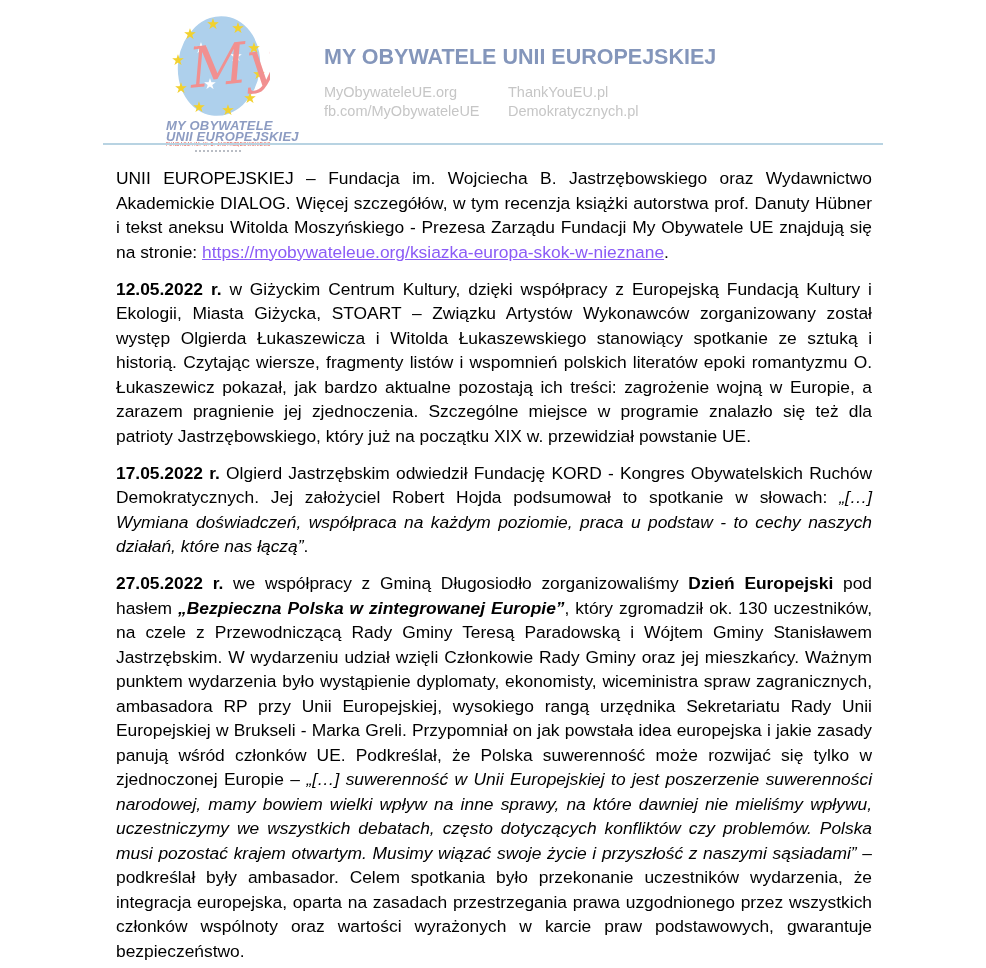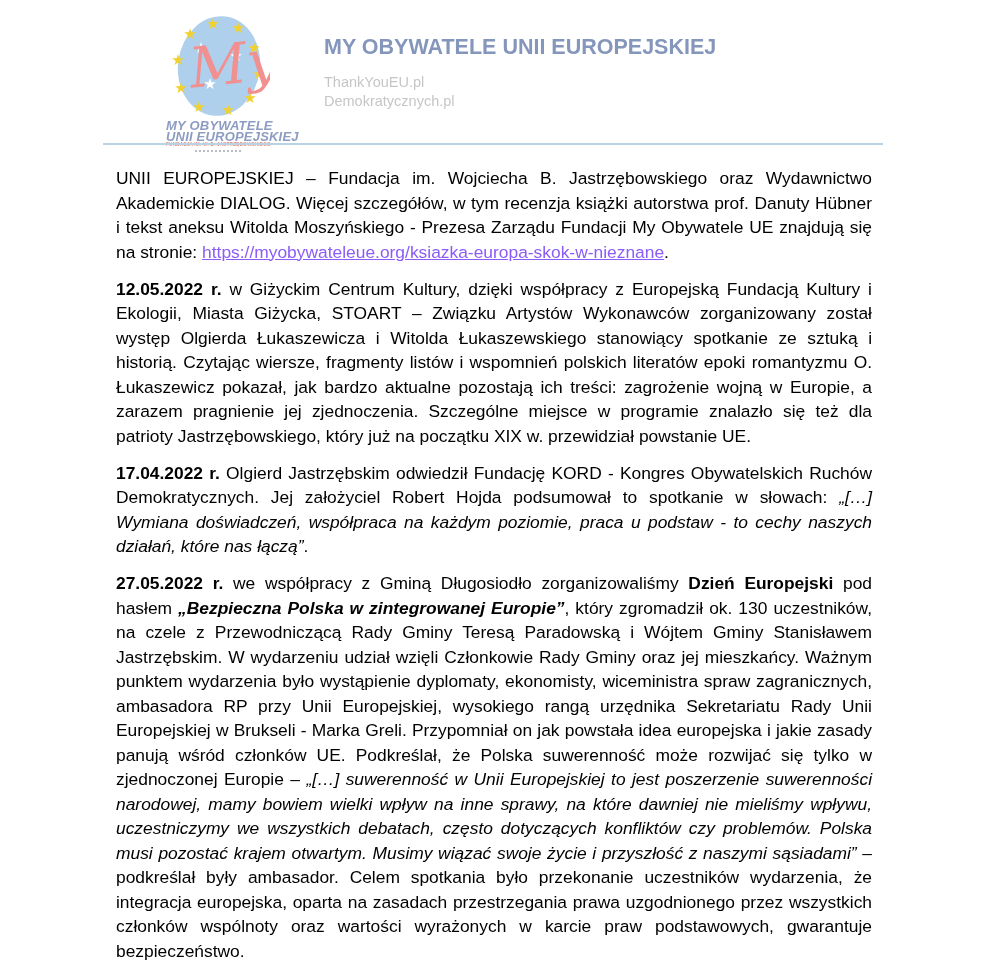--- a/index.html
+++ b/index.html
@@ -44,21 +44,21 @@
   .logo-fine-print {
     width: 46px;
     height: 0;
     margin: 2px auto 0 auto;
     border-top: 2px dotted #b9bdc4;
   }
 
   .header-text {
     position: absolute;
     left: 324px;
-    top: 34px;
+    top: 44px;
     width: 560px;
   }
   .org-title, .org-subtitle {
     color: #8496bb;
     font-weight: bold;
     font-size: 21.5px;
     line-height: 26px;
     white-space: nowrap;
   }
   .links-grid {
@@ -135,33 +135,37 @@
       </svg>
       <div class="logo-caption-main">MY OBYWATELE</div>
       <div class="logo-caption-main">UNII EUROPEJSKIEJ</div>
       <div class="logo-caption-red">FUNDACJA IM. W. B. JASTRZĘBOWSKIEGO</div>
       <div class="logo-fine-print"></div>
     </div>
 
     <div class="header-text">
       <div class="org-title">MY OBYWATELE UNII EUROPEJSKIEJ</div>
       <div class="links-grid">
+        <div class="links-col links-col-0">
+          <div>MyObywateleUE.org</div>
+          <div>fb.com/MyObywateleUE</div>
+        </div>
         <div class="links-col links-col-1">
           <div>ThankYouEU.pl</div>
           <div>Demokratycznych.pl</div>
         </div>
         <div class="links-col links-col-2">
         </div>
       </div>
     </div>
   </header>
 
   <div class="header-divider"></div>
 
   <main class="content">
 
   <p><span>UNII EUROPEJSKIEJ – Fundacja im. Wojciecha B. Jastrzębowskiego oraz Wydawnictwo Akademickie DIALOG. Więcej szczegółów, w tym recenzja książki autorstwa prof. Danuty Hübner i tekst aneksu Witolda Moszyńskiego - Prezesa Zarządu Fundacji My Obywatele UE znajdują się na stronie: </span><a href="#">https://myobywateleue.org/ksiazka-europa-skok-w-nieznane</a><span>.</span></p>
       <p><span class="run-bold">12.05.2022 r.</span><span> w Giżyckim Centrum Kultury, dzięki współpracy z Europejską Fundacją Kultury i Ekologii, Miasta Giżycka, STOART – Związku Artystów Wykonawców zorganizowany został występ Olgierda Łukaszewicza i Witolda Łukaszewskiego stanowiący spotkanie ze sztuką i historią. Czytając wiersze, fragmenty listów i wspomnień polskich literatów epoki romantyzmu O. Łukaszewicz pokazał, jak bardzo aktualne pozostają ich treści: zagrożenie wojną w Europie, a zarazem pragnienie jej zjednoczenia. Szczególne miejsce w programie znalazło się też dla patrioty Jastrzębowskiego, który już na początku XIX w. przewidział powstanie UE.</span></p>
-      <p><span class="run-bold">17.04.2022 r.</span><span> Olgierd Jastrzębskim odwiedził Fundację KORD - Kongres Obywatelskich Ruchów Demokratycznych. Jej założyciel Robert Hojda podsumował to spotkanie w słowach: </span><span class="run-italic">„[…] Wymiana doświadczeń, współpraca na każdym poziomie, praca u podstaw - to cechy naszych działań, które nas łączą”</span><span>.</span></p>
+      <p><span class="run-bold">17.05.2022 r.</span><span> Olgierd Jastrzębskim odwiedził Fundację KORD - Kongres Obywatelskich Ruchów Demokratycznych. Jej założyciel Robert Hojda podsumował to spotkanie w słowach: </span><span class="run-italic">„[…] Wymiana doświadczeń, współpraca na każdym poziomie, praca u podstaw - to cechy naszych działań, które nas łączą”</span><span>.</span></p>
       <p><span class="run-bold">27.05.2022 r.</span><span> we współpracy z Gminą Długosiodło zorganizowaliśmy </span><span class="run-bold">Dzień Europejski</span><span> pod hasłem </span><span class="run-bold-italic">„Bezpieczna Polska w zintegrowanej Europie”</span><span>, który zgromadził ok. 130 uczestników, na czele z Przewodniczącą Rady Gminy Teresą Paradowską i Wójtem Gminy Stanisławem Jastrzębskim. W wydarzeniu udział wzięli Członkowie Rady Gminy oraz jej mieszkańcy. Ważnym punktem wydarzenia było wystąpienie dyplomaty, ekonomisty, wiceministra spraw zagranicznych, ambasadora RP przy Unii Europejskiej, wysokiego rangą urzędnika Sekretariatu Rady Unii Europejskiej w Brukseli - Marka Greli. Przypomniał on jak powstała idea europejska i jakie zasady panują wśród członków UE. Podkreślał, że Polska suwerenność może rozwijać się tylko w zjednoczonej Europie – </span><span class="run-italic">„[…] suwerenność w Unii Europejskiej to jest poszerzenie suwerenności narodowej, mamy bowiem wielki wpływ na inne sprawy, na które dawniej nie mieliśmy wpływu, uczestniczymy we wszystkich debatach, często dotyczących konfliktów czy problemów. Polska musi pozostać krajem otwartym. Musimy wiązać swoje życie i przyszłość z naszymi sąsiadami”</span><span> – podkreślał były ambasador. Celem spotkania było przekonanie uczestników wydarzenia, że integracja europejska, oparta na zasadach przestrzegania prawa uzgodnionego przez wszystkich członków wspólnoty oraz wartości wyrażonych w karcie praw podstawowych, gwarantuje bezpieczeństwo.</span></p>
     </main>
 
 </div>
 
 </body></html>

